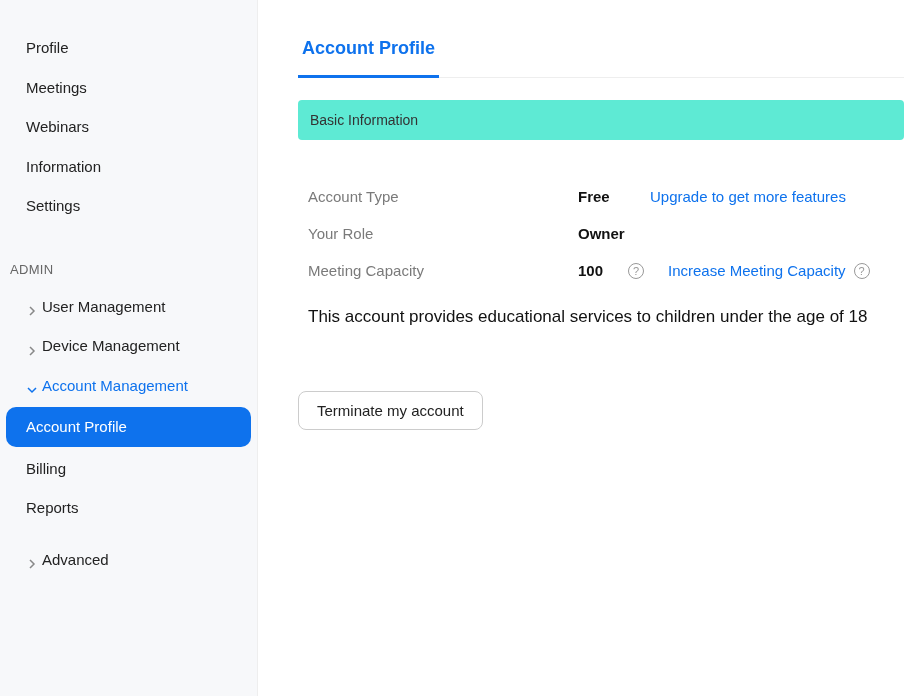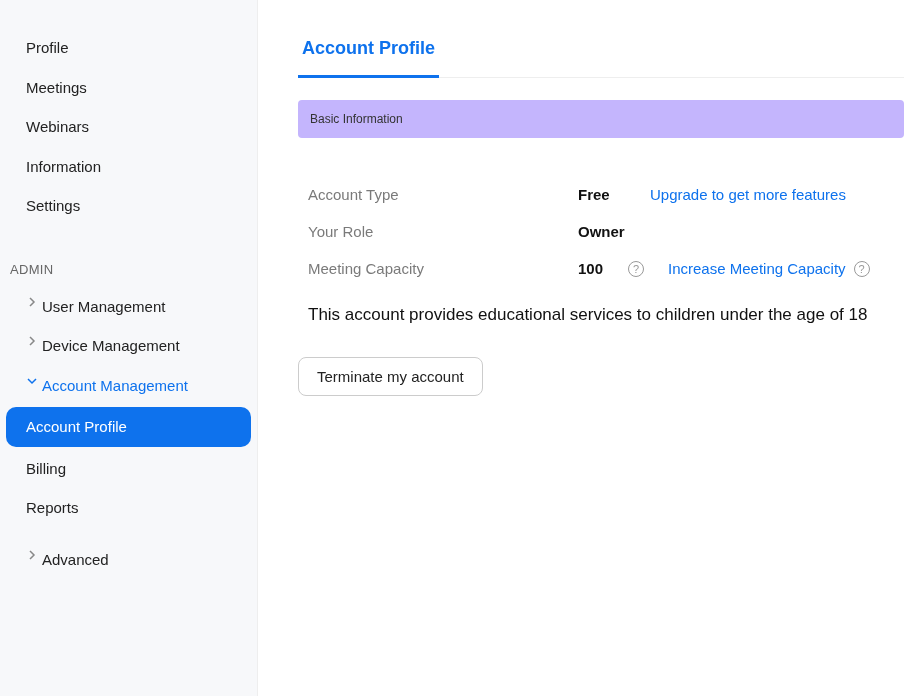--- a/index.html
+++ b/index.html
@@ -22,21 +22,21 @@
     }
     .nav-section-label {
       color: #666;
       font-size: 13px;
       font-weight: 400;
       padding: 6px 10px 10px 10px;
       letter-spacing: 0.3px;
     }
     .nav-item {
       display: flex;
-      align-items: flex-start;
+      align-items: flex-end;
       padding: 10px 10px 10px 26px;
       color: #222;
       font-size: 15px;
       cursor: pointer;
       line-height: 1.3;
     }
     .nav-item.level-1 {
       padding-left: 26px;
     }
     .nav-item.with-chevron {
@@ -75,23 +75,23 @@
     .tab {
       color: #0e72ed;
       font-size: 18px;
       font-weight: 600;
       padding: 8px 4px 16px 4px;
       border-bottom: 3px solid #0e72ed;
       margin-bottom: -1px;
       cursor: pointer;
     }
     .section-header {
-      background: #c4b5fd;
+      background: #5eead4;
       color: #333;
-      font-size: 12px;
+      font-size: 14px;
       padding: 12px 12px;
       margin-top: 22px;
       border-radius: 4px;
     }
     .row {
       display: flex;
       align-items: flex-end;
       padding: 20px 0 0 10px;
       font-size: 15px;
     }
@@ -123,21 +123,21 @@
       margin-left: 8px;
       cursor: pointer;
     }
     .statement {
       font-weight: 400;
       font-size: 17px;
       color: #111;
       padding: 28px 0 0 10px;
     }
     .terminate-btn {
-      margin-top: 32px;
+      margin-top: 64px;
       margin-left: 0;
       background: #fff;
       border: 1px solid #ccc;
       border-radius: 8px;
       padding: 10px 18px;
       font-size: 15px;
       color: #222;
       cursor: pointer;
     }
     svg.chev-svg { width: 10px; height: 10px; }

